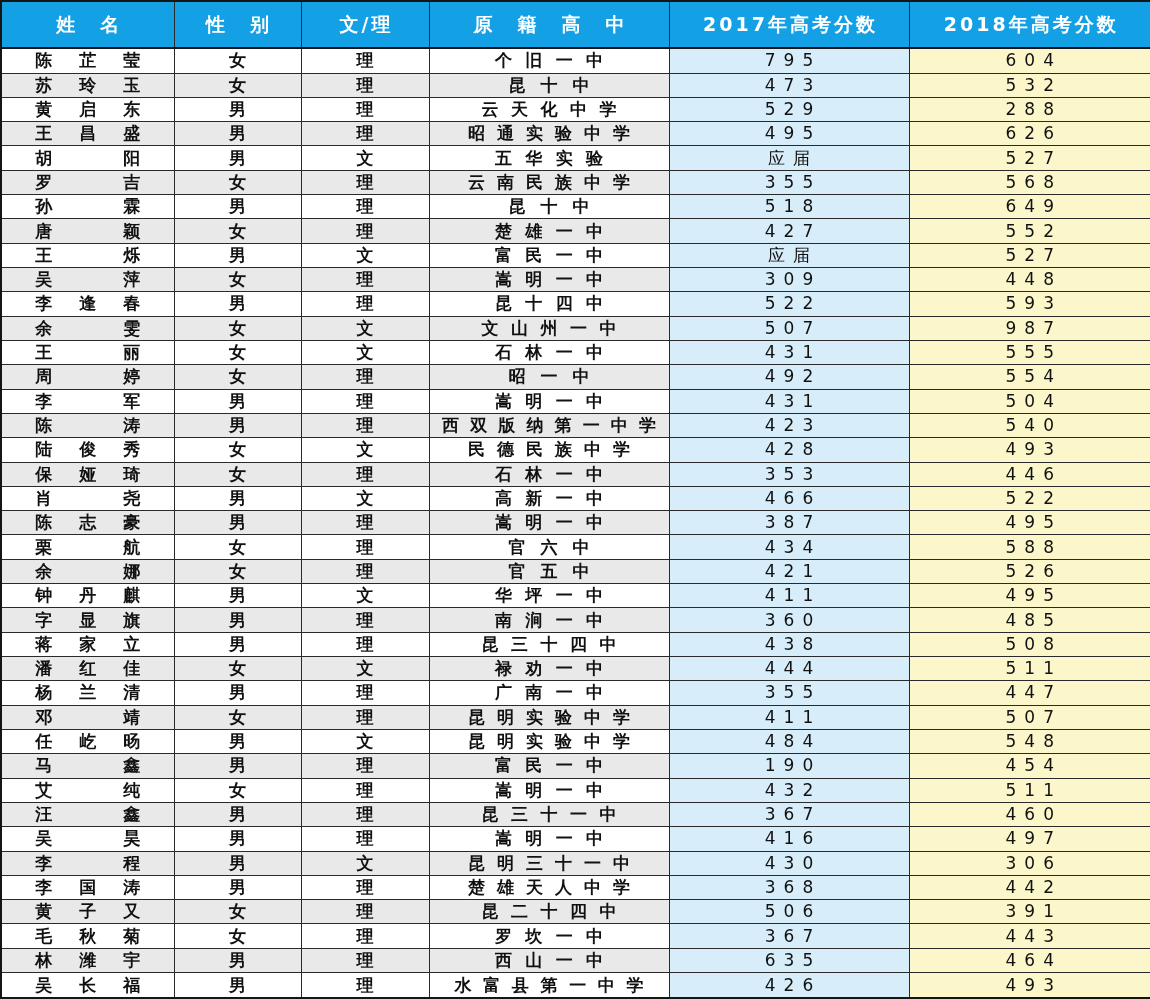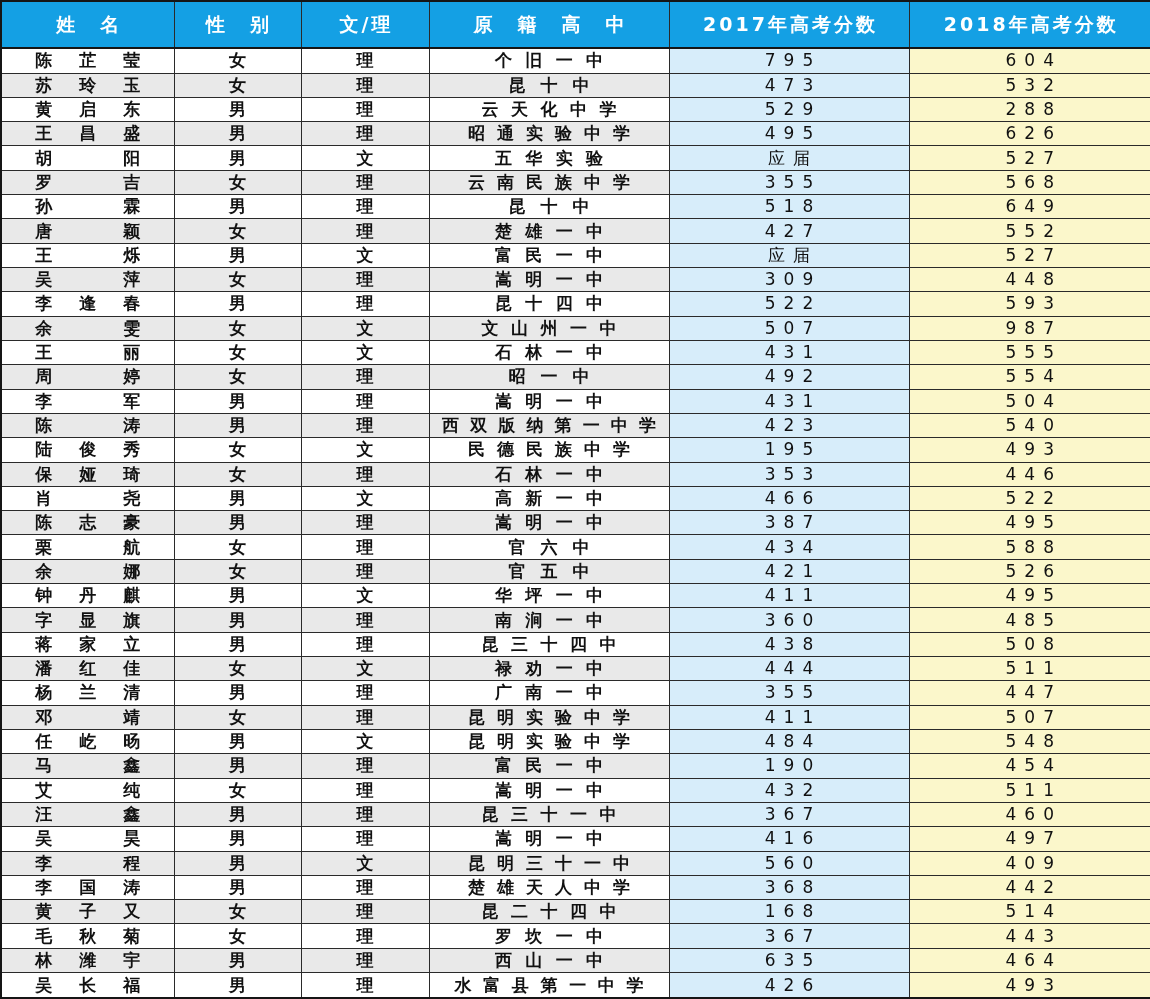--- a/index.html
+++ b/index.html
@@ -451,21 +451,21 @@
           <td>
             <span class="justify" style="width: 162px;">
               <span>民</span>
               <span>德</span>
               <span>民</span>
               <span>族</span>
               <span>中</span>
               <span>学</span>
             </span>
           </td>
-          <td class="s2017">195</td>
+          <td class="s2017">428</td>
           <td class="s2018">493</td>
         </tr>
         <tr>
           <td>
             <span class="justify" style="width: 105px;">
               <span>保</span>
               <span>娅</span>
               <span>琦</span>
             </span>
           </td>
@@ -805,22 +805,22 @@
           <td>
             <span class="justify" style="width: 162px;">
               <span>昆</span>
               <span>明</span>
               <span>三</span>
               <span>十</span>
               <span>一</span>
               <span>中</span>
             </span>
           </td>
-          <td class="s2017">560</td>
-          <td class="s2018">409</td>
+          <td class="s2017">430</td>
+          <td class="s2018">306</td>
         </tr>
         <tr>
           <td>
             <span class="justify" style="width: 105px;">
               <span>李</span>
               <span>国</span>
               <span>涛</span>
             </span>
           </td>
           <td class="cjk">男</td>
@@ -850,22 +850,22 @@
           <td class="cjk">理</td>
           <td>
             <span class="justify" style="width: 135px;">
               <span>昆</span>
               <span>二</span>
               <span>十</span>
               <span>四</span>
               <span>中</span>
             </span>
           </td>
-          <td class="s2017">168</td>
-          <td class="s2018">514</td>
+          <td class="s2017">506</td>
+          <td class="s2018">391</td>
         </tr>
         <tr>
           <td>
             <span class="justify" style="width: 105px;">
               <span>毛</span>
               <span>秋</span>
               <span>菊</span>
             </span>
           </td>
           <td class="cjk">女</td>

